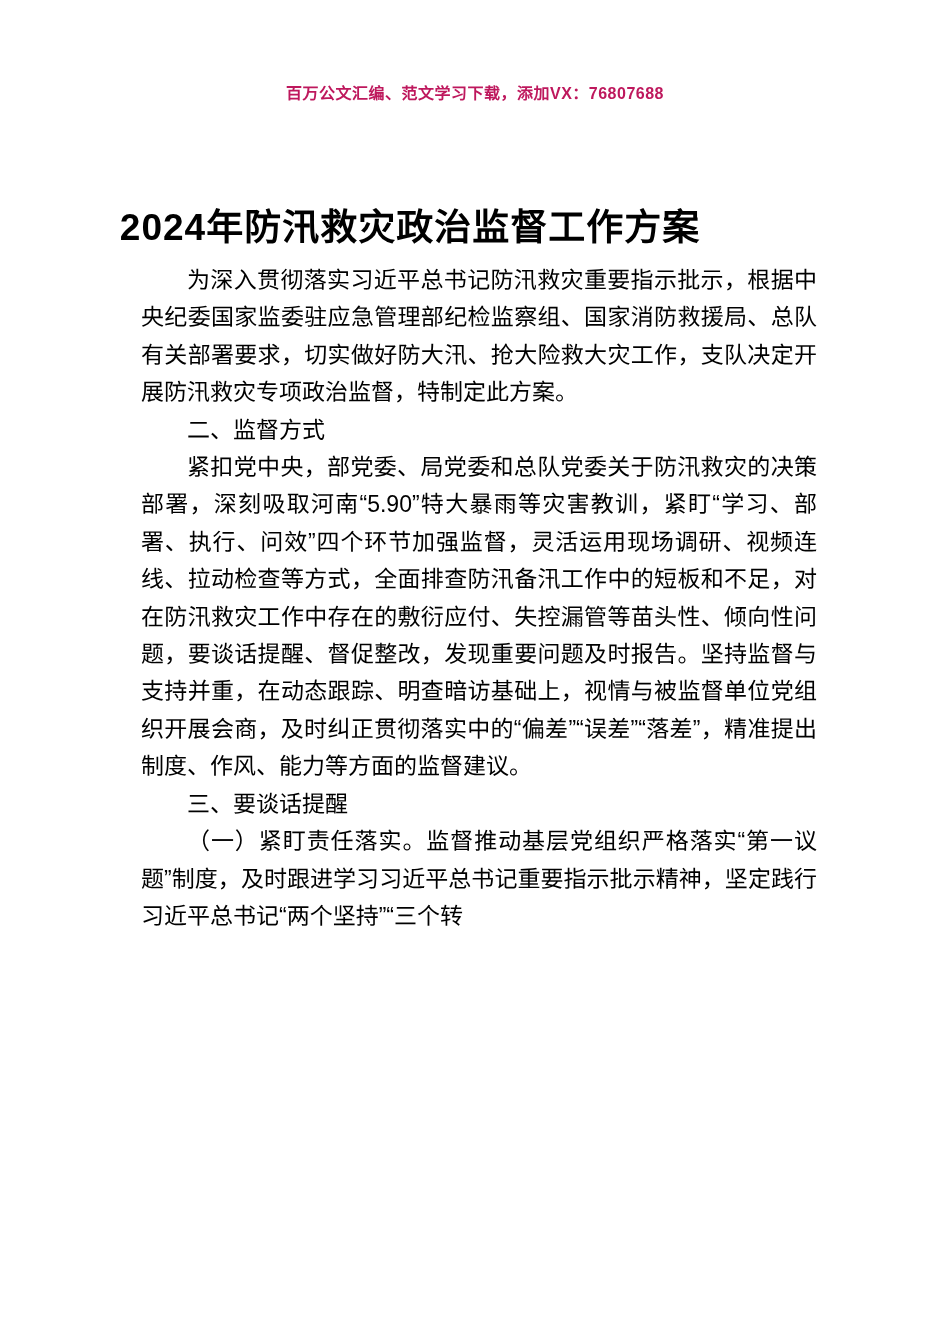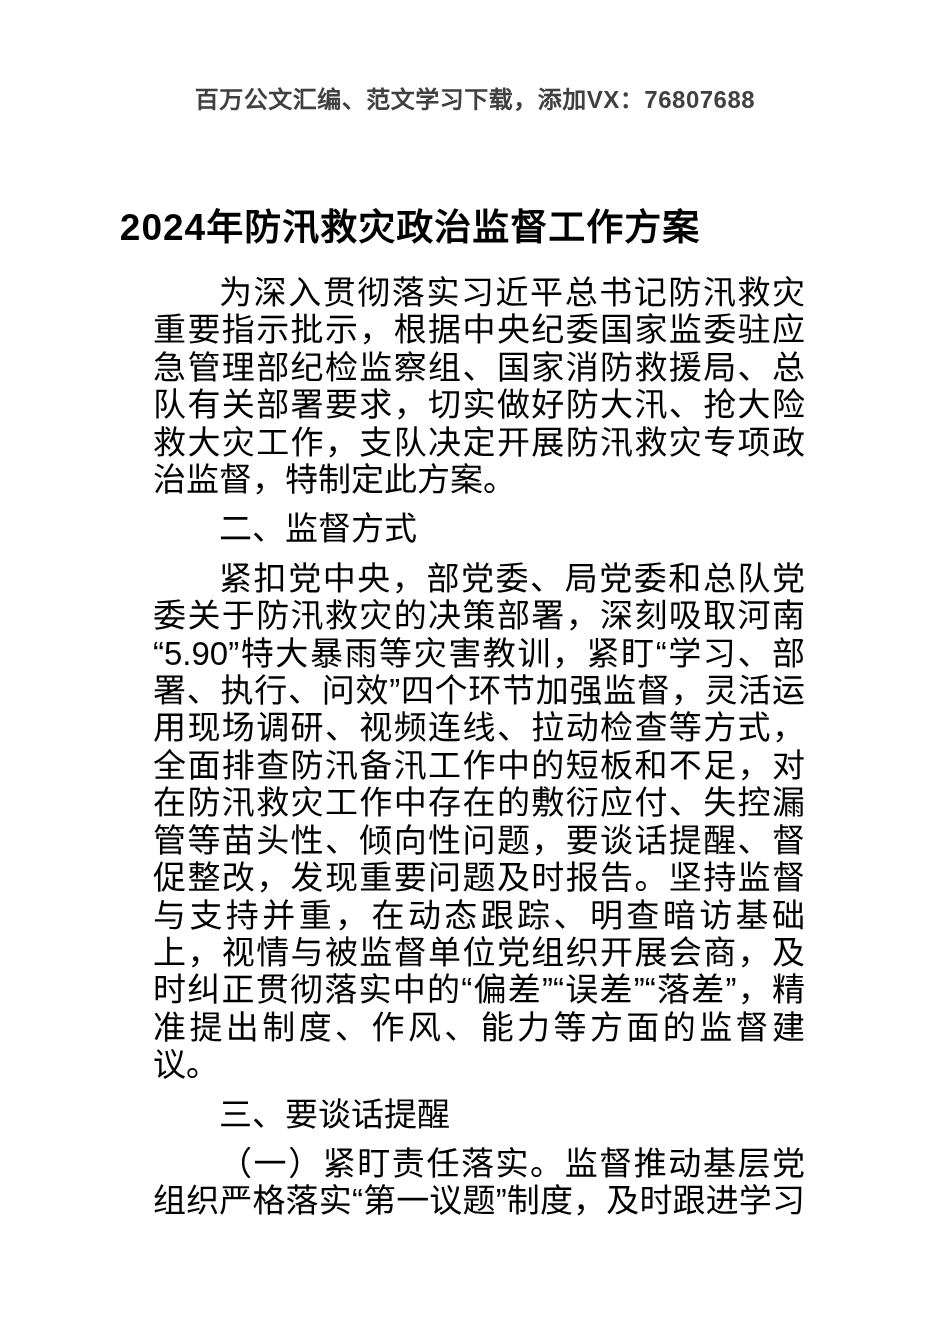--- a/index.html
+++ b/index.html
@@ -20,24 +20,24 @@
   }
 
   
   .promo-banner {
     position: absolute;
     top: 80px;
     left: 0;
     width: 950px;
     text-align: center;
     font-family: "Liberation Sans", "DejaVu Sans", sans-serif;
-    font-size: 24px;
+    font-size: 16px;
     font-weight: 700;
     letter-spacing: 0.5px;
-    color: #404040;
+    color: #be185d;
     white-space: nowrap;
   }
 
   
   .doc-title {
     position: absolute;
     top: 172px;
     left: 0;
     width: 820px;
     text-align: center;
@@ -52,24 +52,24 @@
   
   .body-column {
     position: absolute;
     top: 262px;
     left: 141px;
     width: 676px;
   }
 
   .para {
     font-family: "Liberation Sans", "DejaVu Sans", sans-serif;
-    font-size: 33px;
+    font-size: 23px;
     line-height: 37.4px;
     color: #000000;
-    margin: 12px;
+    margin: 0;
     text-align: justify;
     text-justify: inter-ideograph;
     letter-spacing: 0px;
     word-break: break-all;
     font-weight: 400;
   }
 
   .para.indent {
     text-indent: 2em;
   }

